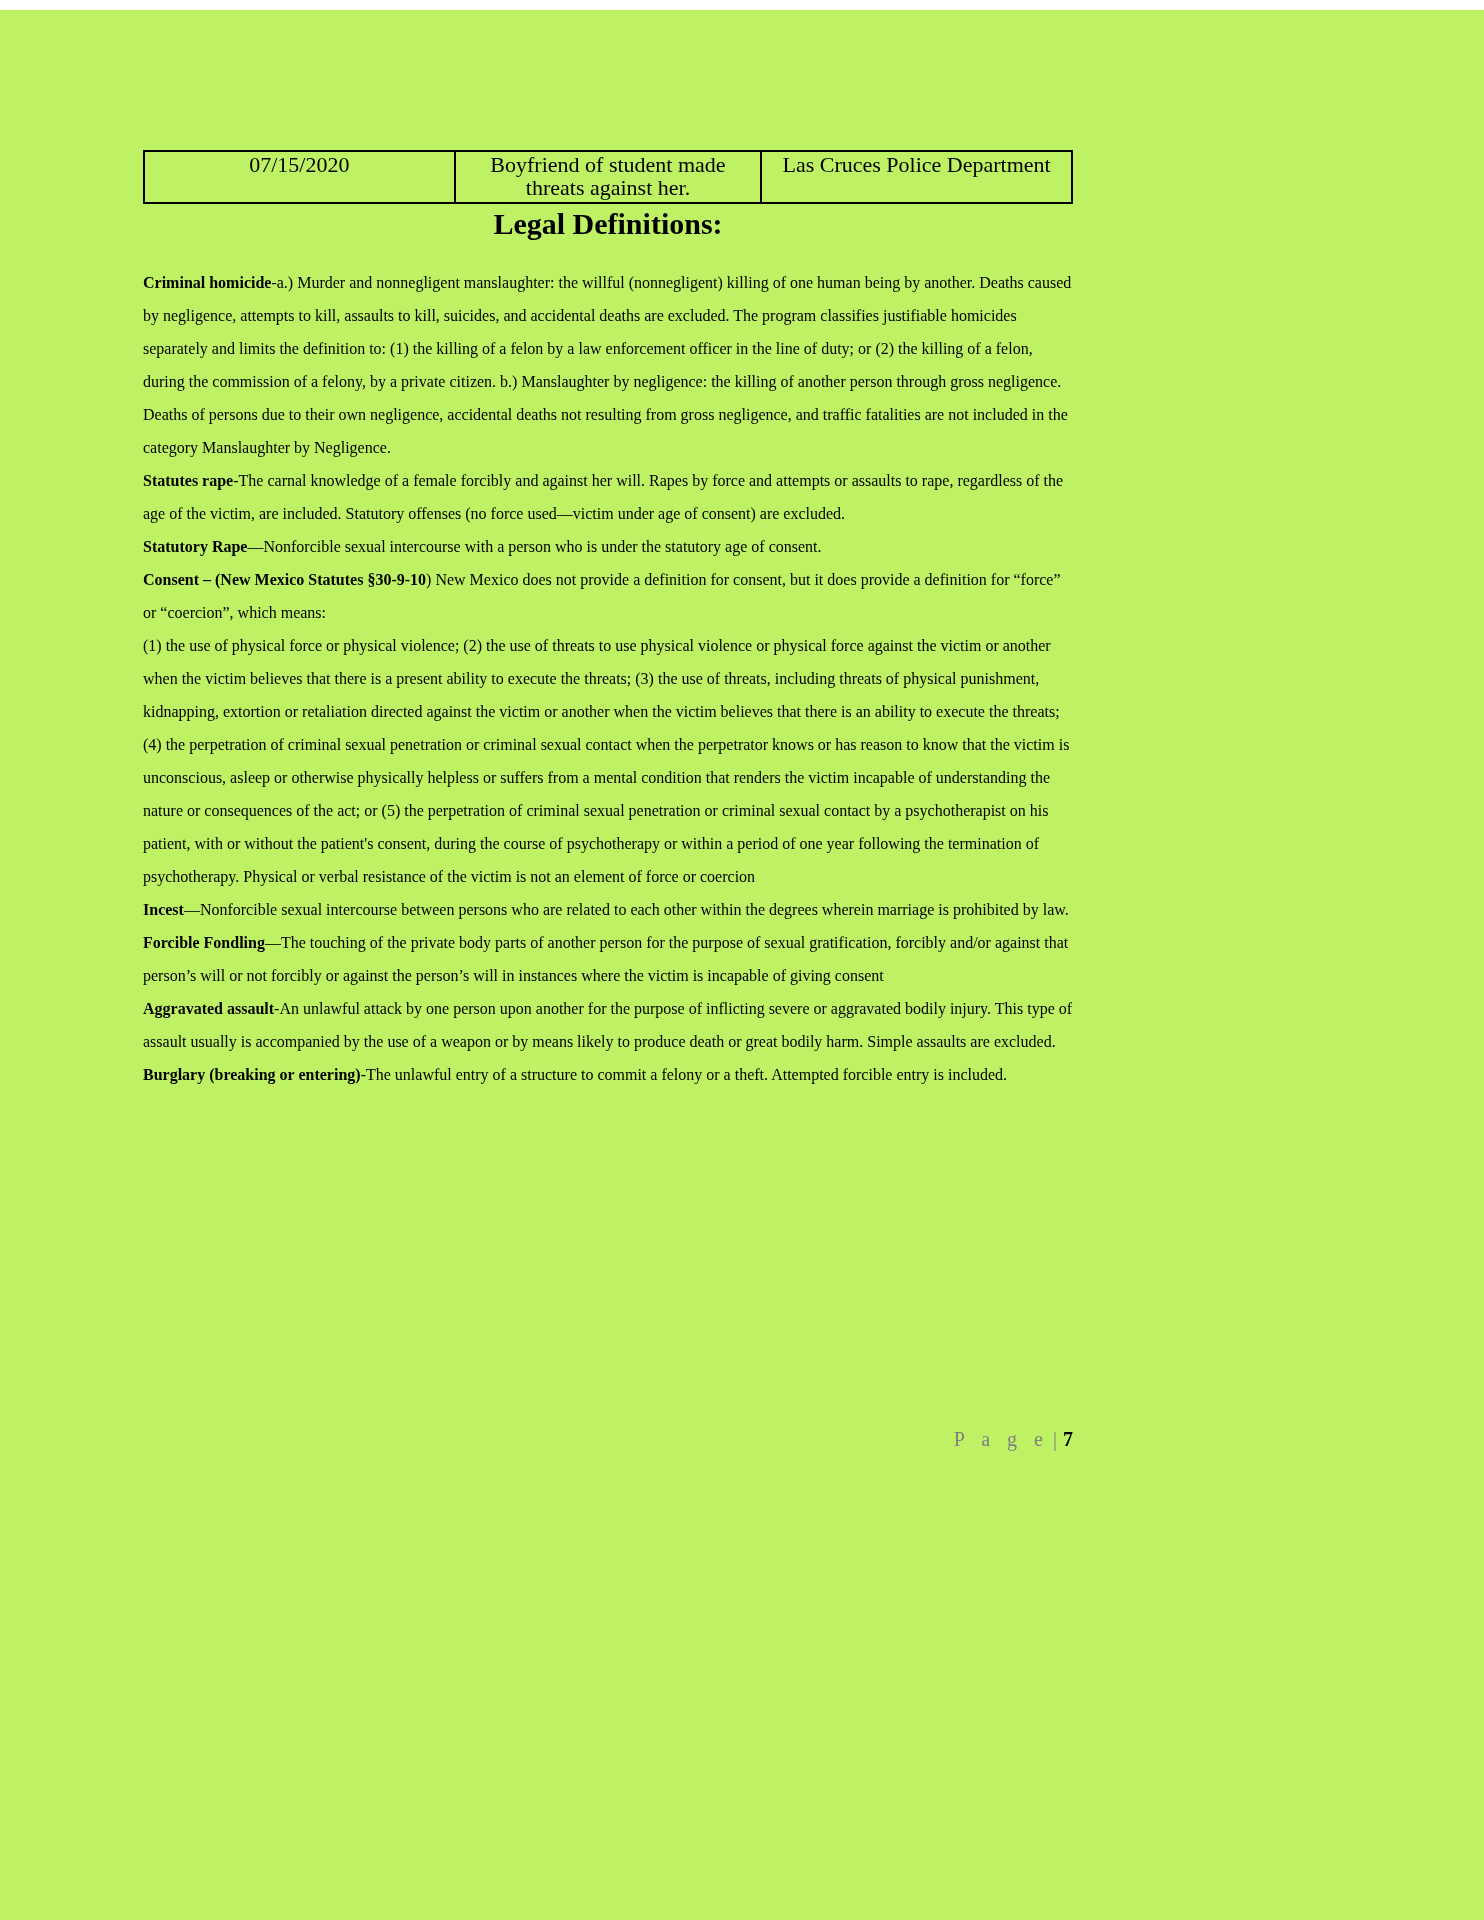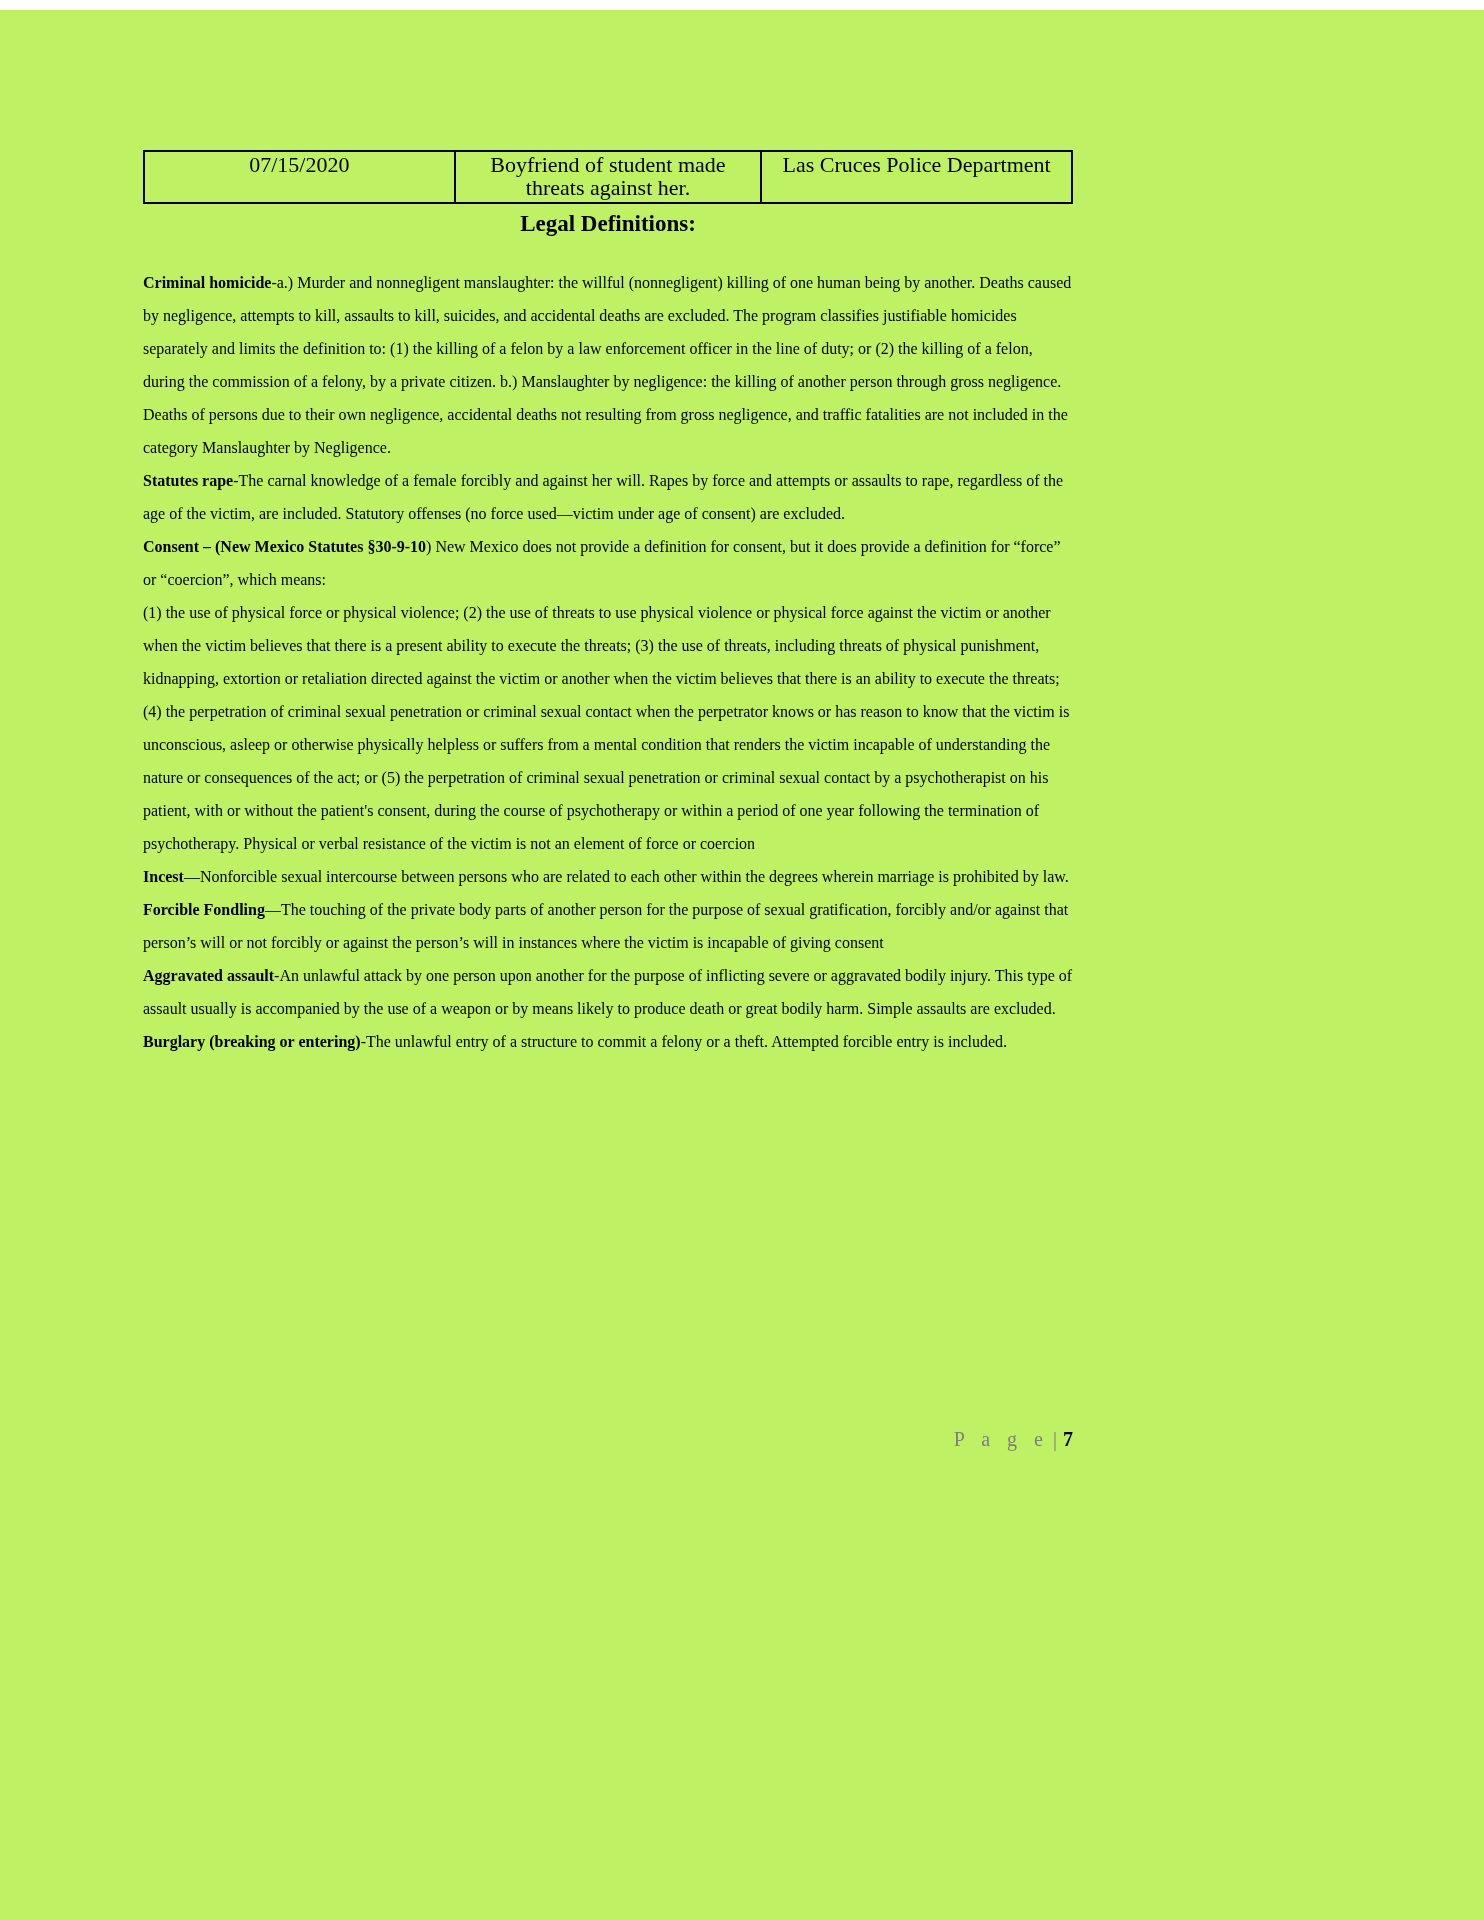--- a/index.html
+++ b/index.html
@@ -42,21 +42,21 @@
     text-align: center;
     vertical-align: top;
     padding: 1px 14px 3px 14px;
   }
   td.col-date   { width: 33.5%; }
   td.col-desc   { width: 33%; }
   td.col-agency { width: 33.5%; }
 
   .doc-title {
     margin: 6px 0 0 0;
-    font-size: 23px;
+    font-size: 30px;
     font-weight: bold;
     text-align: center;
     line-height: 27.5px;
   }
   .doc-subtitle {
     margin: 0;
     font-size: 23px;
     text-align: center;
     line-height: 27.5px;
   }
@@ -115,20 +115,21 @@
 
     <p class="doc-title">Legal Definitions:</p>
 
 
     <div class="definitions">
 
       <p class="def"><b class="term">Criminal homicide</b><span class="def-text">-a.) Murder and nonnegligent manslaughter: the willful (nonnegligent) killing of one human being by another. Deaths caused by negligence, attempts to kill, assaults to kill, suicides, and accidental deaths are excluded. The program classifies justifiable homicides separately and limits the definition to: (1) the killing of a felon by a law enforcement officer in the line of duty; or (2) the killing of a felon, during the commission of a felony, by a private citizen. b.) Manslaughter by negligence: the killing of another person through gross negligence. Deaths of persons due to their own negligence, accidental deaths not resulting from gross negligence, and traffic fatalities are not included in the category Manslaughter by Negligence.</span></p>
 
       <p class="def"><b class="term">Statutes rape</b><span class="def-text">-The carnal knowledge of a female forcibly and against her will. Rapes by force and attempts or assaults to rape, regardless of the age of the victim, are included. Statutory offenses (no force used—victim under age of consent) are excluded.</span></p>
 
+      <p class="def"><b class="term">Statutory Rape</b><span class="def-text">—Nonforcible sexual intercourse with a person who is under the statutory age of consent.</span></p>
 
       <p class="def"><b class="term">Consent – (New Mexico Statutes §30-9-10</b><span class="def-text">) New Mexico does not provide a definition for consent, but it does provide a definition for “force” or “coercion”, which means:
 (1) the use of physical force or physical violence; (2) the use of threats to use physical violence or physical force against the victim or another when the victim believes that there is a present ability to execute the threats; (3) the use of threats, including threats of physical punishment, kidnapping, extortion or retaliation directed against the victim or another when the victim believes that there is an ability to execute the threats; (4) the perpetration of criminal sexual penetration or criminal sexual contact when the perpetrator knows or has reason to know that the victim is unconscious, asleep or otherwise physically helpless or suffers from a mental condition that renders the victim incapable of understanding the nature or consequences of the act; or (5) the perpetration of criminal sexual penetration or criminal sexual contact by a psychotherapist on his patient, with or without the patient's consent, during the course of psychotherapy or within a period of one year following the termination of psychotherapy. Physical or verbal resistance of the victim is not an element of force or coercion</span></p>
 
       <p class="def"><b class="term">Incest</b><span class="def-text">—Nonforcible sexual intercourse between persons who are related to each other within the degrees wherein marriage is prohibited by law.</span></p>
 
       <p class="def"><b class="term">Forcible Fondling</b><span class="def-text">—The touching of the private body parts of another person for the purpose of sexual gratification, forcibly and/or against that person’s will or not forcibly or against the person’s will in instances where the victim is incapable of giving consent</span></p>
 
 
       <p class="def"><b class="term">Aggravated assault</b><span class="def-text">-An unlawful attack by one person upon another for the purpose of inflicting severe or aggravated bodily injury. This type of assault usually is accompanied by the use of a weapon or by means likely to produce death or great bodily harm. Simple assaults are excluded.</span></p>

